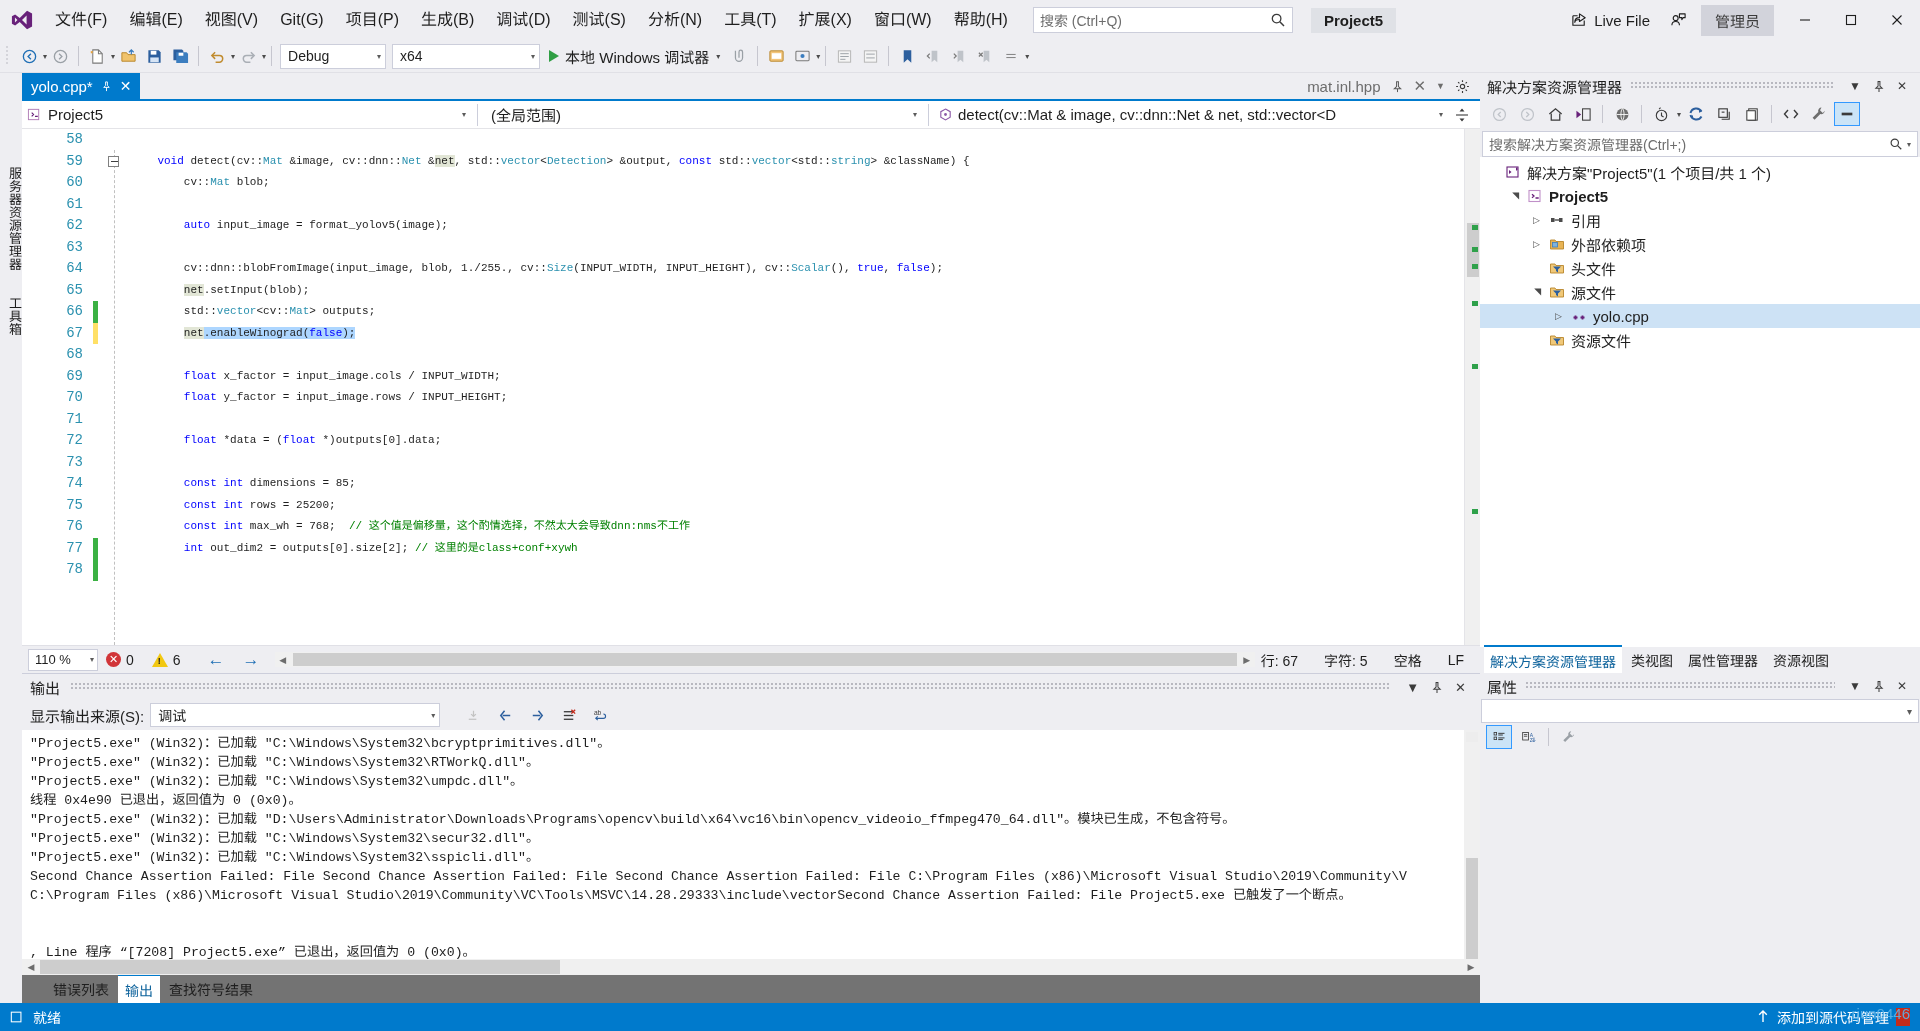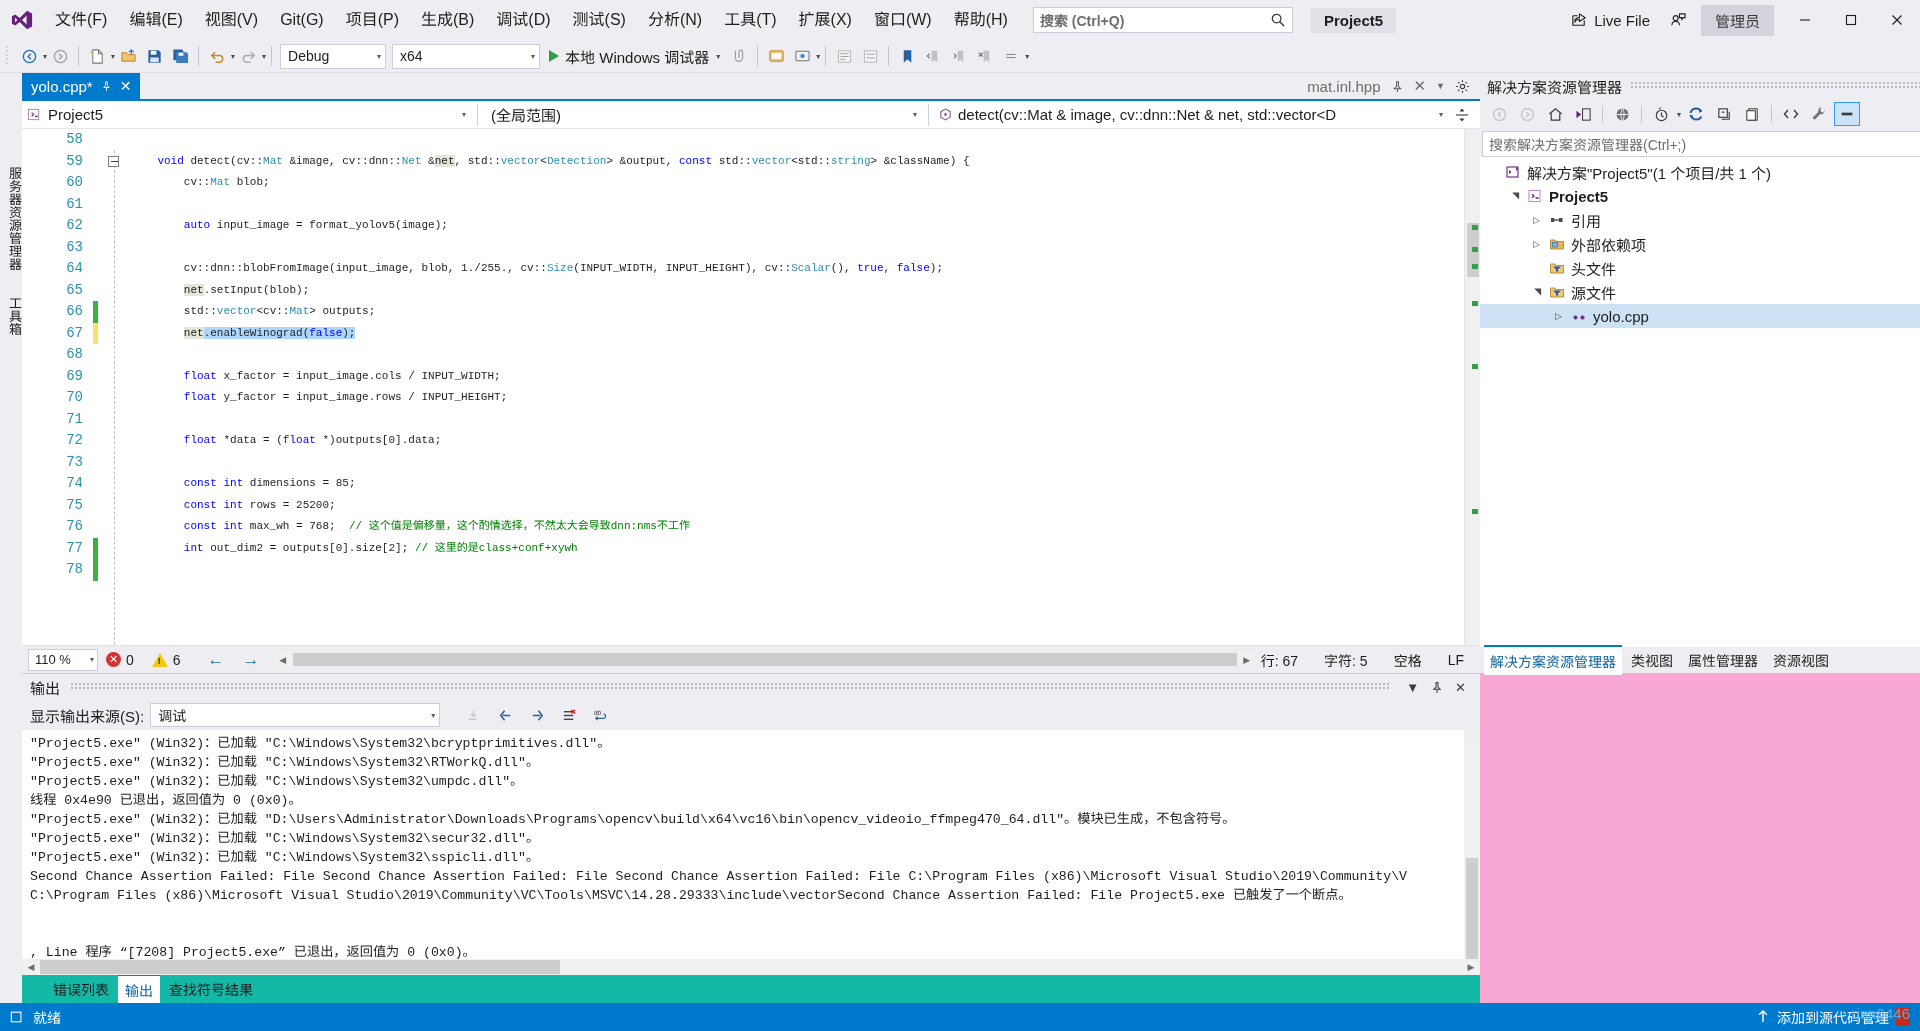--- a/index.html
+++ b/index.html
@@ -16,21 +16,21 @@
   
   .titlebar{ height:40px; background:#EEEEF2; display:flex; align-items:center; flex:0 0 40px; }
   .vs-logo{ width:44px; height:40px; display:flex; align-items:center; justify-content:center; }
   .vs-logo svg{ width:22px; height:22px; }
   .menu{ display:flex; align-items:center; height:40px; }
   .menu-item{ padding:0 11px; height:40px; line-height:40px; font-size:16px; color:#1E1E1E; white-space:nowrap; cursor:default; }
   .search-box{
     margin-left:14px; width:260px; height:26px; background:#FFFFFF;
     border:1px solid #CCCEDB; display:flex; align-items:center; padding:0 6px;
   }
-  .search-box .ph{ flex:1; color:#6D6D6D; font-size:14px;font-weight:bold; }
+  .search-box .ph{ flex:1; color:#6D6D6D; font-size:14px; }
   .search-box .mag{ width:16px; height:16px; }
   .proj-chip{ margin-left:18px; background:#DFE1E6; padding:4px 13px; font-weight:bold; font-size:15px; color:#1E1E1E; }
   .title-spacer{ flex:1; }
   .live-share{ display:flex; align-items:center; gap:6px; padding:0 10px; height:40px; font-size:15px; color:#1E1E1E; }
   .fb-icon{ padding:0 10px; display:flex; align-items:center; height:40px; }
   .admin-chip{ background:#D2D3DB; padding:5px 14px; font-size:15px; color:#3B3B3B; margin-left:4px; }
   .wctrl{ display:flex; align-items:stretch; height:40px; margin-left:8px; }
   .wbtn{ width:46px; display:flex; align-items:center; justify-content:center; cursor:default; }
   .wbtn svg{ stroke:#1E1E1E; }
 
@@ -47,21 +47,21 @@
   .combo .ca{ font-size:8px; color:#5B5B5B; padding-left:6px; }
   .run-btn{ display:flex; align-items:center; gap:6px; height:26px; padding:0 6px; font-size:15px; }
   .run-tri{ width:0;height:0;border-left:10px solid #2F9E44;border-top:6px solid transparent;border-bottom:6px solid transparent; }
 
   
   .body{ flex:1; display:flex; min-height:0; }
   .left-rail{ width:22px; background:#EEEEF2; position:relative; flex:0 0 22px; }
   .rail-tab{ position:absolute; left:2px; writing-mode:vertical-rl; text-orientation:mixed;
      font-size:13px; color:#1E1E1E; white-space:nowrap; padding:6px 3px; }
   .center{ flex:1; display:flex; flex-direction:column; min-width:0; }
-  .right-col{ width:440px; flex:0 0 440px; display:flex; background:#f9a8d4; }
+  .right-col{ width:440px; flex:0 0 440px; display:flex; flex-direction:column; background:#3b82f6; }
 
   
   .editor-wrap{ flex:1; display:flex; flex-direction:column; min-height:0; }
   .tabstrip{ height:26px; display:flex; align-items:flex-end; background:#EEEEF2; position:relative; }
   .doc-tab{ height:26px; background:#007ACC; color:#FFFFFF; display:flex; align-items:center; gap:8px; padding:0 9px; font-size:15px; }
   .doc-tab .x{ font-size:14px; }
   .tabstrip-right{ margin-left:auto; display:flex; align-items:center; gap:10px; padding-right:10px; height:26px; font-size:15px; color:#6D6D6D; }
   .editor-panel{ flex:1; display:flex; flex-direction:column; background:#FFFFFF; border-top:2px solid #007ACC; min-height:0; }
   .navbar{ height:28px; display:flex; align-items:center; background:#FFFFFF; border-bottom:1px solid #E4E4E8; font-size:15px; }
   .nav-cell{ display:flex; align-items:center; height:26px; border:1px solid transparent; padding:0 4px; min-width:0; }
@@ -116,21 +116,21 @@
   .out-title .tb{ padding:0 6px; color:#3B3B3B; font-size:13px; }
   .out-toolbar{ height:30px; display:flex; align-items:center; padding:0 8px; gap:6px; font-size:15px; }
   .out-src{ width:290px; height:24px; background:#FFFFFF; border:1px solid #CCCEDB; display:flex; align-items:center; padding:0 4px 0 7px; font-size:14px; }
   .ot-btn{ width:26px; height:24px; display:flex;align-items:center;justify-content:center; }
   .out-body{ flex:1; background:#FFFFFF; margin:0 0 0 0; display:flex; min-height:0; position:relative; }
   .out-text{ flex:1; padding:4px 0 0 8px; overflow:hidden;
       font-family:"Liberation Mono","DejaVu Sans Mono",monospace; font-size:13.2px; color:#1E1E1E; }
   .out-line{ height:19px; line-height:19px; white-space:pre; }
   .out-vscroll{ width:16px; flex:0 0 16px; background:#F0F0F0; position:relative; }
   .out-hscroll{ height:16px; background:#F0F0F0; display:flex; align-items:center; position:relative; }
-  .bot-tabs{ height:28px; display:flex; align-items:center; gap:2px; padding-left:24px; background:#14b8a6; }
+  .bot-tabs{ height:28px; display:flex; align-items:center; gap:2px; padding-left:24px; background:#737373; }
   .bot-tab{ font-size:14px; padding:4px 7px; color:#1E1E1E; }
   .bot-tab.active{ background:#FFFFFF; color:#0E639C; border-top:2px solid #007ACC; }
 
   
   .panel{ display:flex; flex-direction:column; background:#EEEEF2; }
   .panel-head{ height:26px; display:flex; align-items:center; padding:0 7px; font-size:15px; }
   .panel-head .dots{ flex:1; height:8px; margin:0 8px;
      background-image:radial-gradient(circle,#B8B8C0 0.8px, transparent 0.9px);
      background-size:4px 4px; background-position:0 3px; }
   .ph-btn{ padding:0 6px; font-size:12px; color:#3B3B3B; }
@@ -838,20 +838,30 @@
             </div>
             <div class="trow selected" style="padding-left: 72px;">
               <span class="tw">▷</span>
               <span style="display: flex;">
                 <svg width="16" height="16" viewBox="0 0 16 16">
                   <path d="M2.5 9.5h4M4.5 7.5v4M9.5 9.5h4M11.5 7.5v4" stroke="#68217A" stroke-width="1.8"></path>
                 </svg>
               </span>
               <span>yolo.cpp</span>
             </div>
+            <div class="trow" style="padding-left: 50px;">
+              <span class="tw"></span>
+              <span style="display: flex;">
+                <svg width="16" height="16" viewBox="0 0 16 16">
+                  <path d="M1.5 4h4.5l1 1.5H14.5V13H1.5z" fill="#F0C878" stroke="#B8862B" stroke-width="0.9"></path>
+                  <path d="M4 6.5h8L9 9.5v3L7 11V9.5z" fill="#2C5F9E"></path>
+                </svg>
+              </span>
+              <span>资源文件</span>
+            </div>
           </div>
 
         <div class="tabrow">
           <div class="rtab active">解决方案资源管理器</div>
           <div class="rtab">类视图</div>
           <div class="rtab">属性管理器</div>
           <div class="rtab">资源视图</div>
         </div>
       </div>
 

